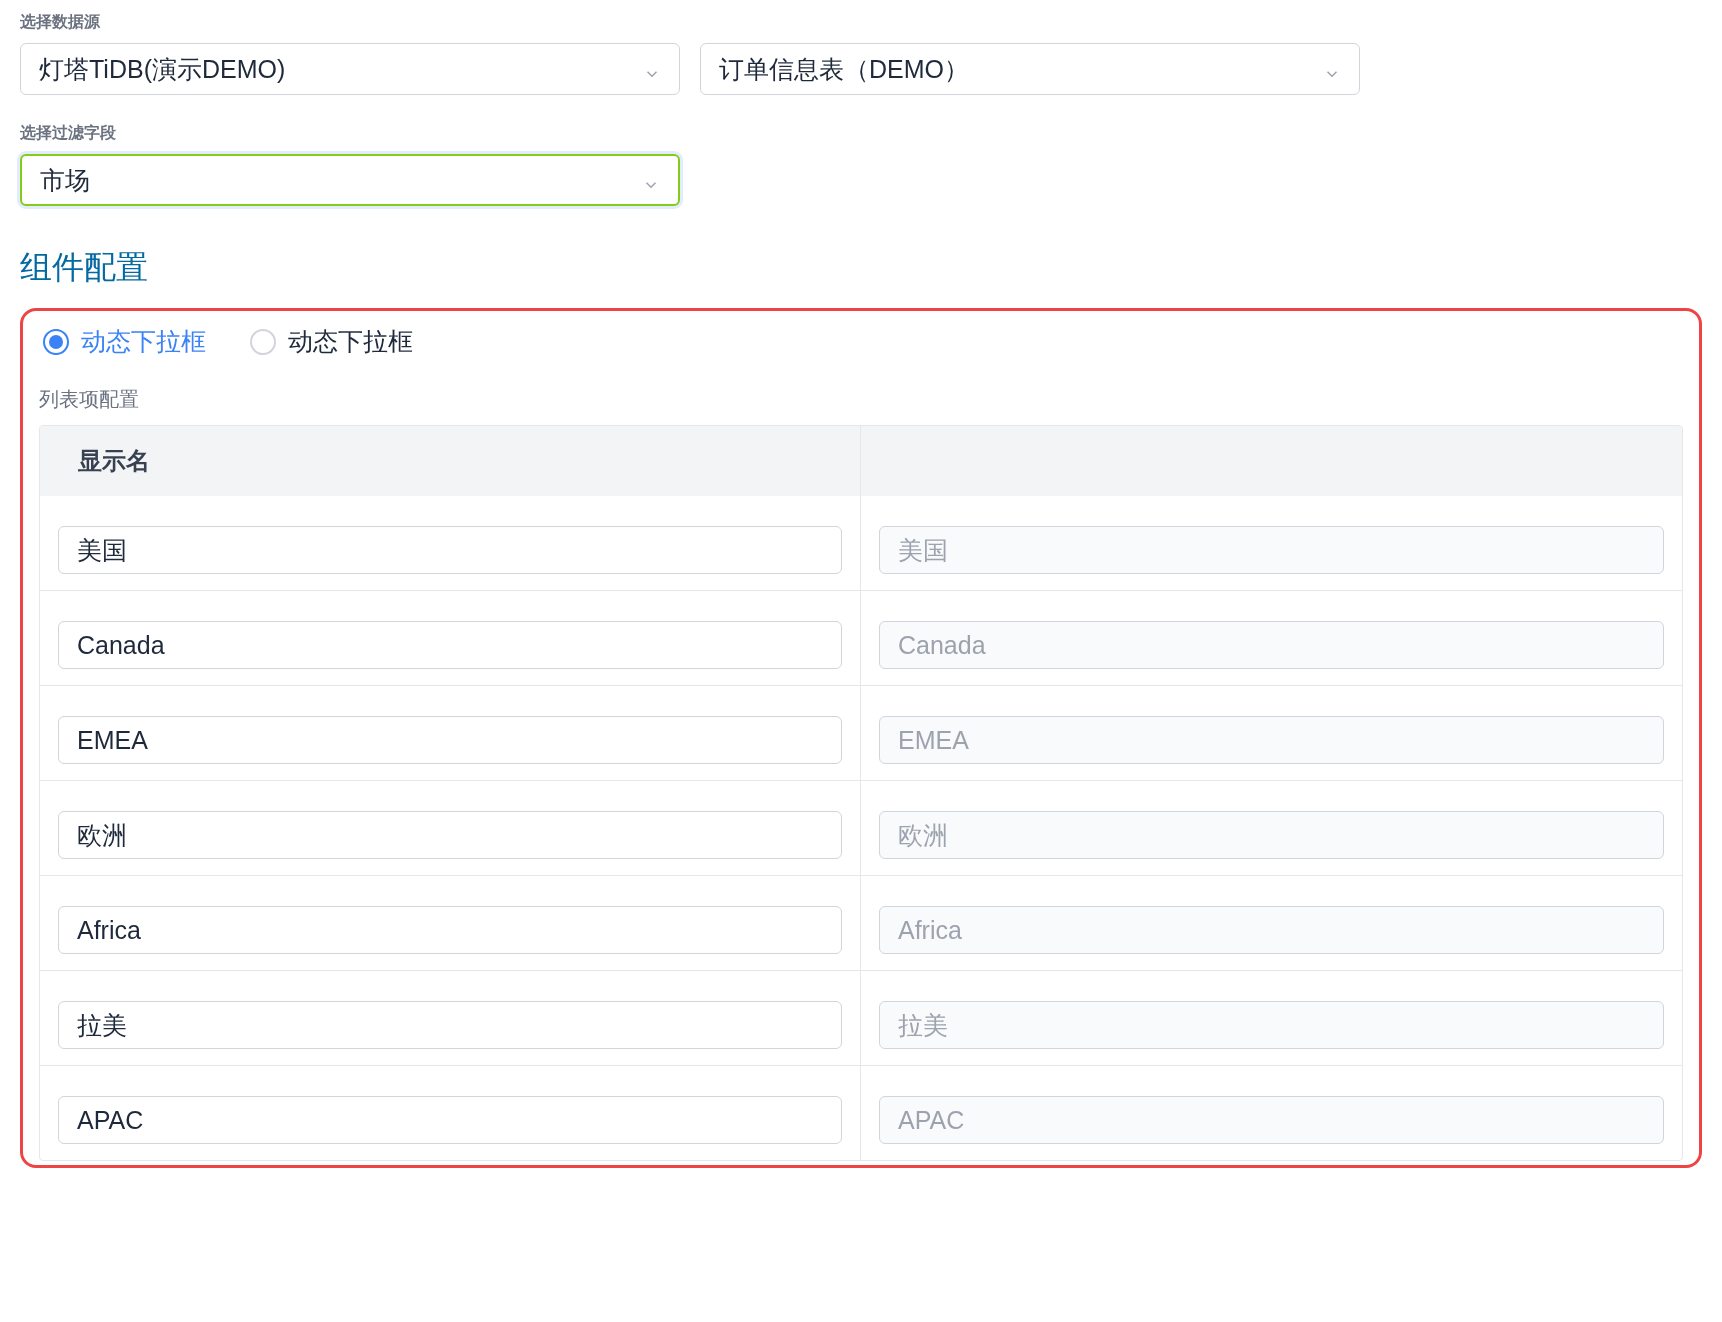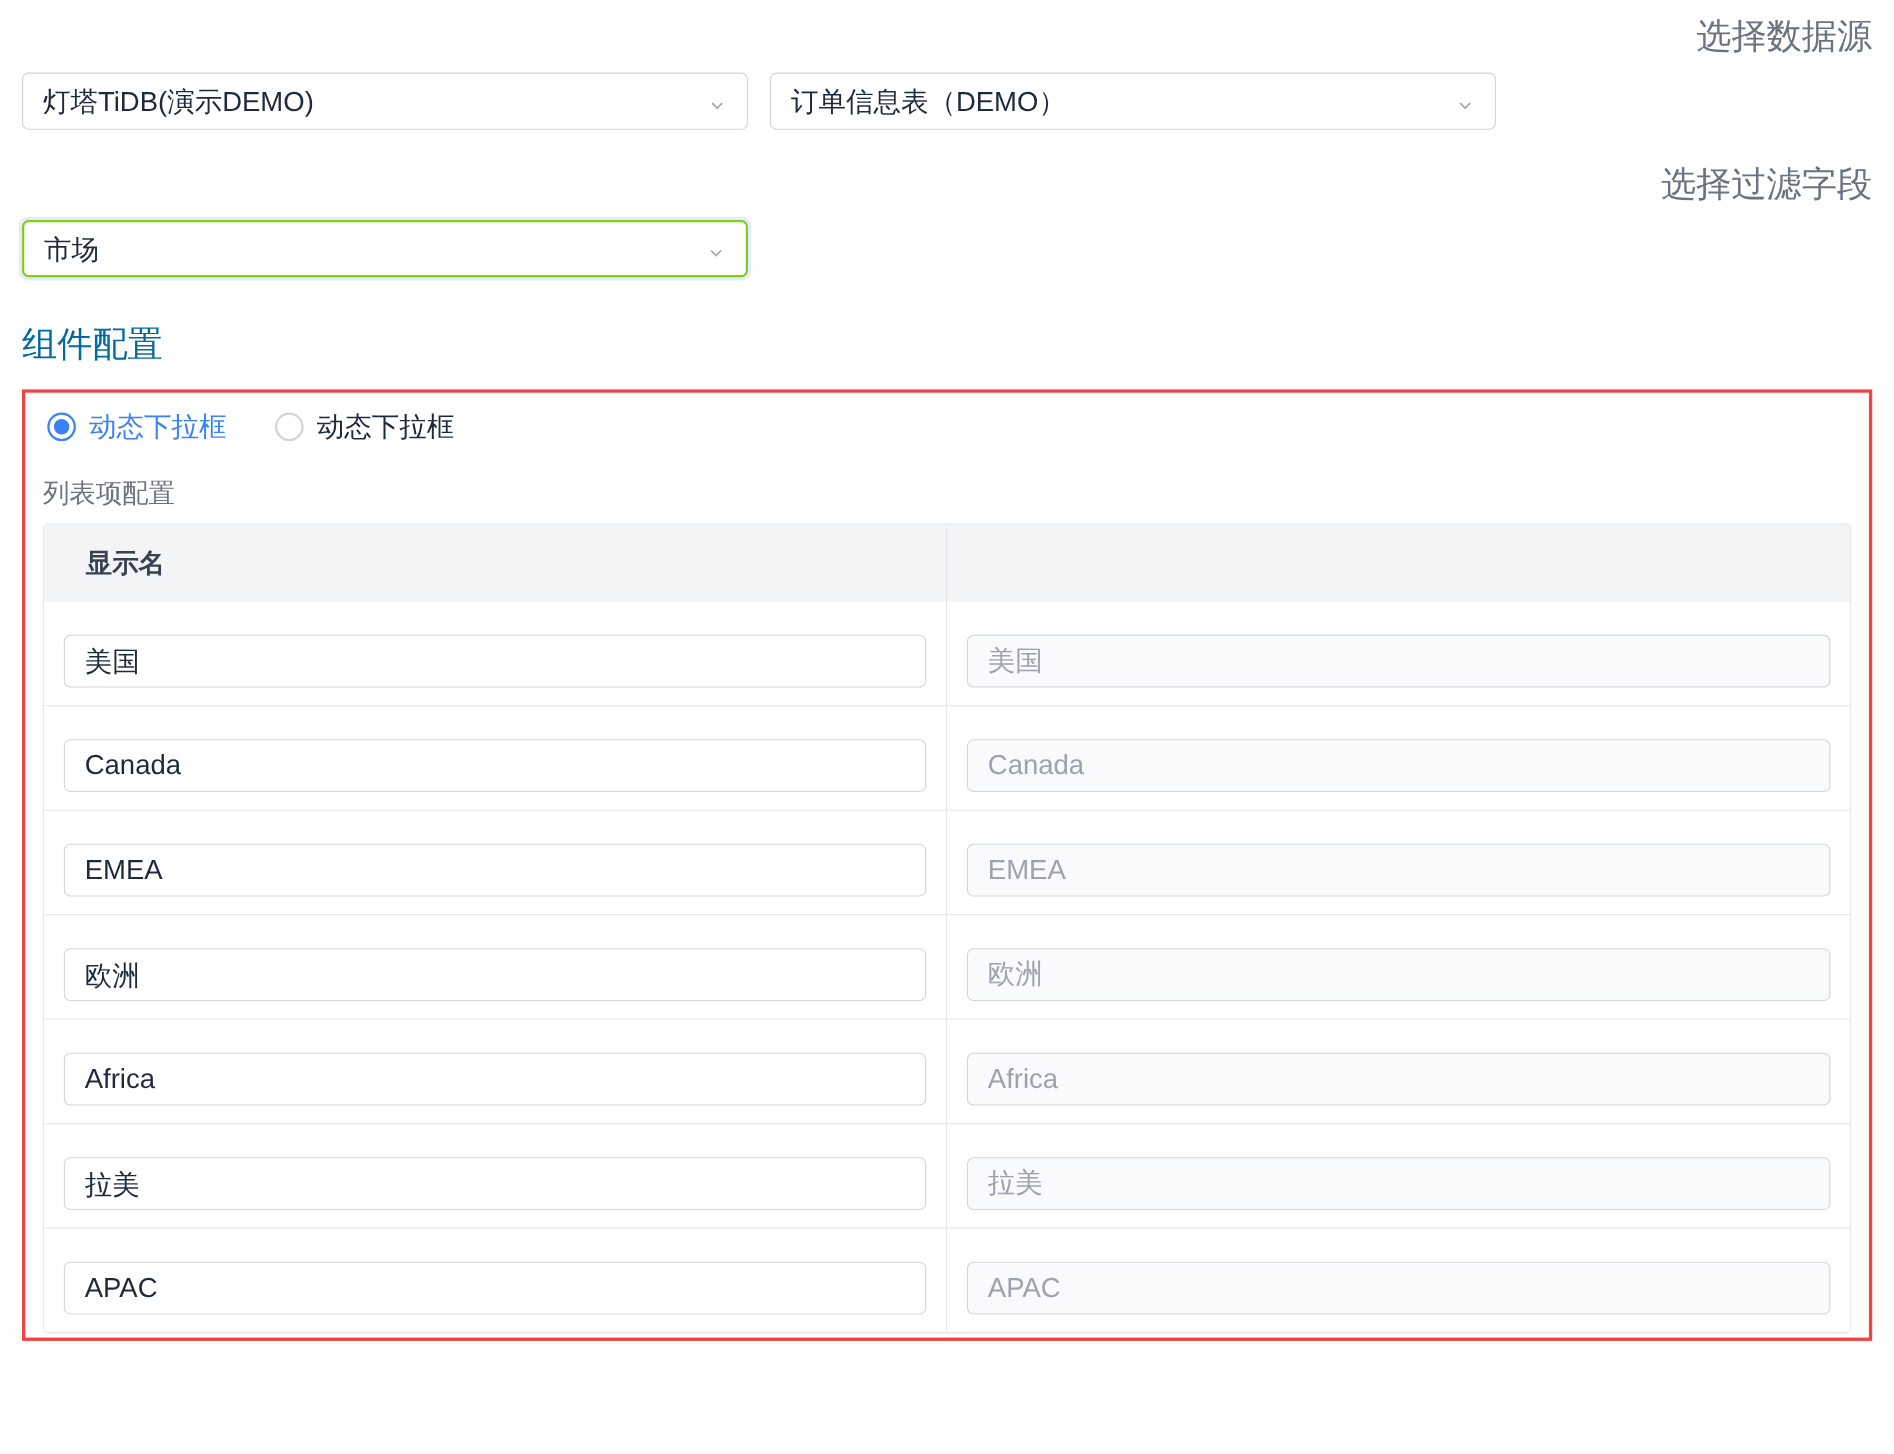--- a/index.html
+++ b/index.html
@@ -7,25 +7,24 @@
       margin: 0;
       padding: 0;
     }
     body {
       font-family: -apple-system, BlinkMacSystemFont, "Segoe UI", "PingFang SC", "Microsoft YaHei", sans-serif;
       background: #fff;
       padding: 12px 20px 20px 20px;
       color: #1f2937;
     }
     .field-label {
-      font-size: 32px;
+      font-size: 16px;
       color: #6b7280;
       margin-bottom: 10px;
-      font-weight: 400;
-      text-align: right;
+      font-weight: 700;
     }
     .row {
       display: flex;
       gap: 20px;
       margin-bottom: 28px;
     }
     .select-box {
       position: relative;
       flex: 1;
       max-width: 660px;
@@ -59,21 +58,21 @@
     }
     .section-title {
       font-size: 32px;
       color: #0369a1;
       font-weight: 500;
       margin-bottom: 18px;
       margin-top: 40px;
     }
     .config-panel {
       border: 3px solid #ef4444;
-      border-radius: 0;
+      border-radius: 16px;
       padding: 14px 16px 4px 16px;
     }
     .radio-row {
       display: flex;
       gap: 44px;
       align-items: center;
       margin-bottom: 28px;
       padding-left: 4px;
     }
     .radio-option {
@@ -102,21 +101,21 @@
       border-radius: 50%;
       background: #3b82f6;
     }
     .radio-label.selected {
       color: #3b82f6;
     }
     .radio-label {
       color: #1e293b;
     }
     .sub-label {
-      font-size: 24px;
+      font-size: 20px;
       color: #6b7280;
       margin-bottom: 12px;
     }
     .table-wrapper {
       border: 1px solid #e5e7eb;
       border-radius: 4px;
       overflow: hidden;
     }
     .table-header {
       display: flex;

